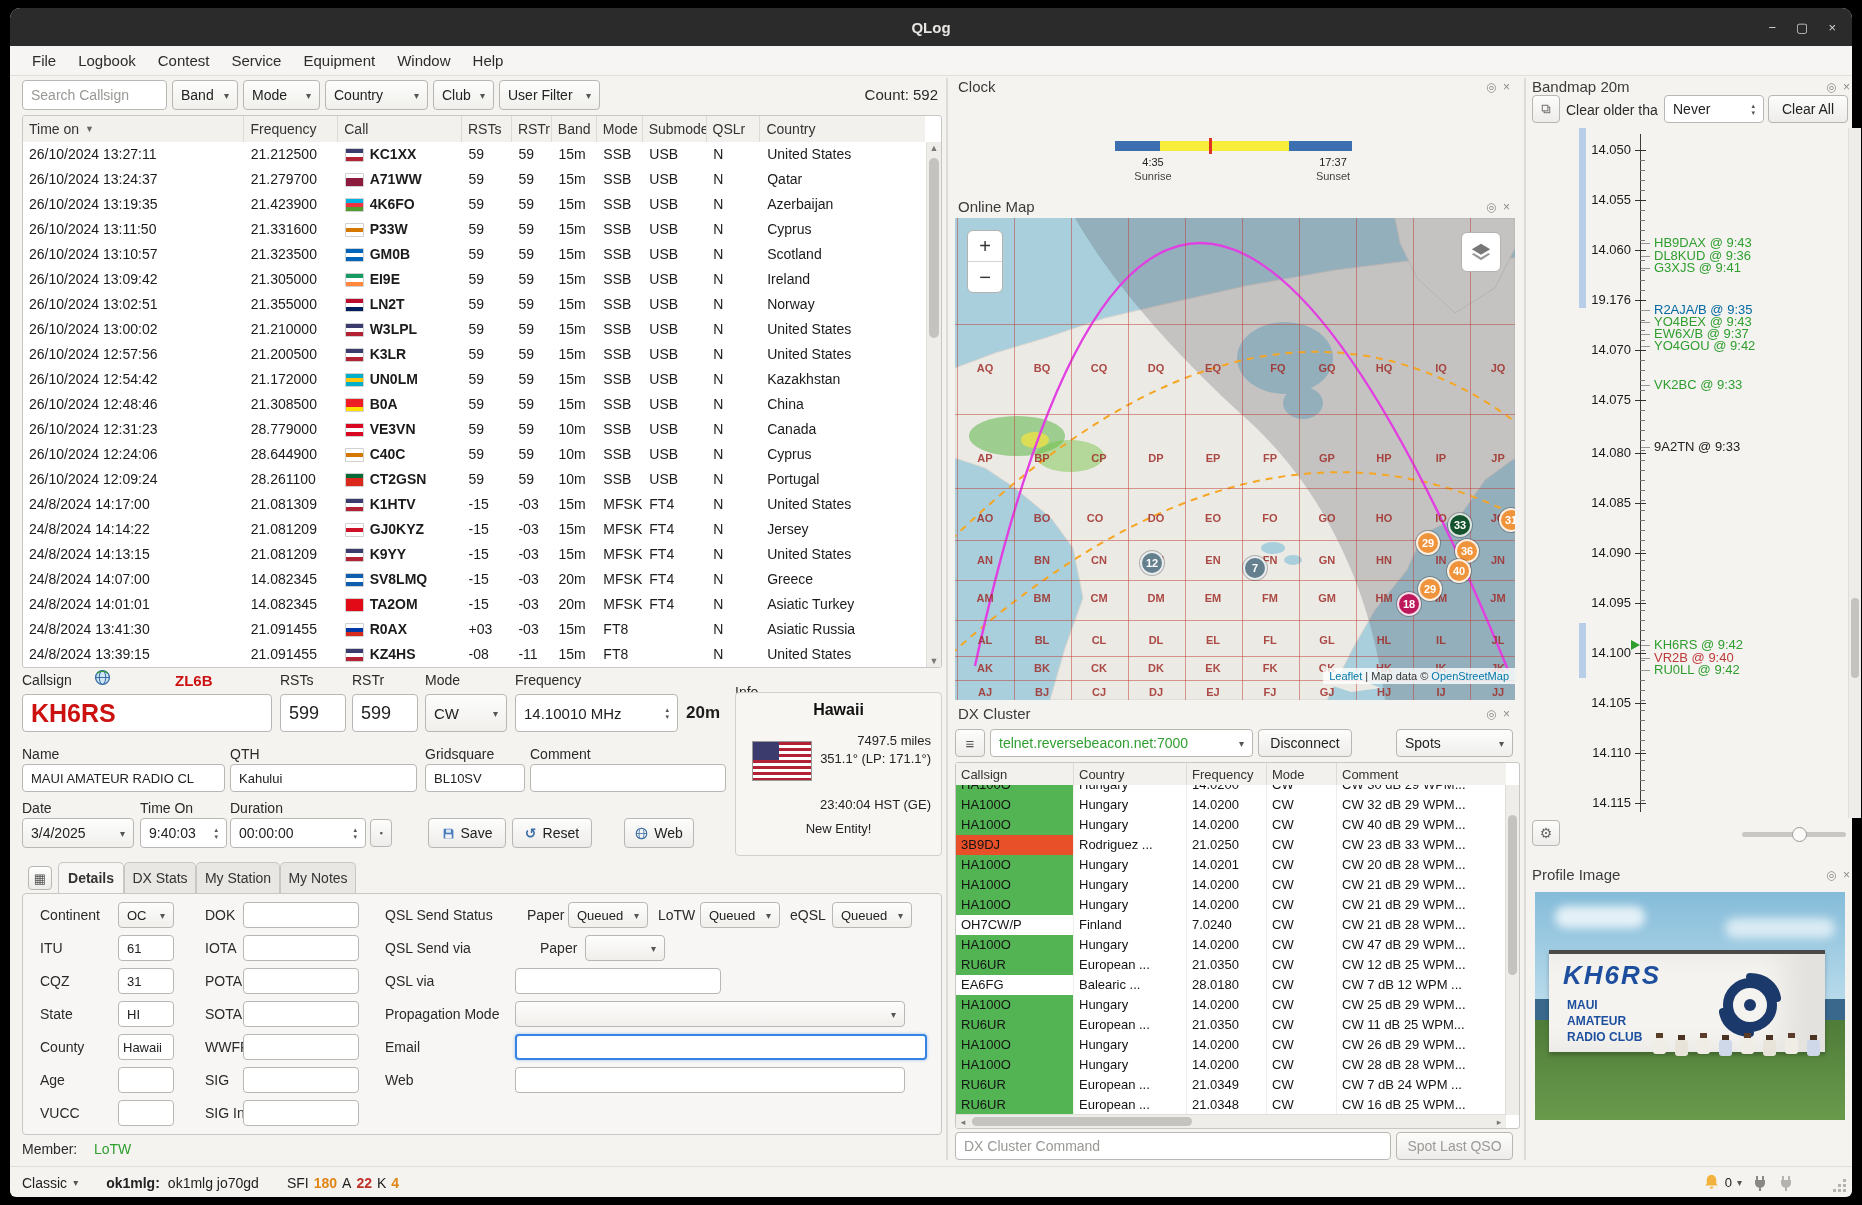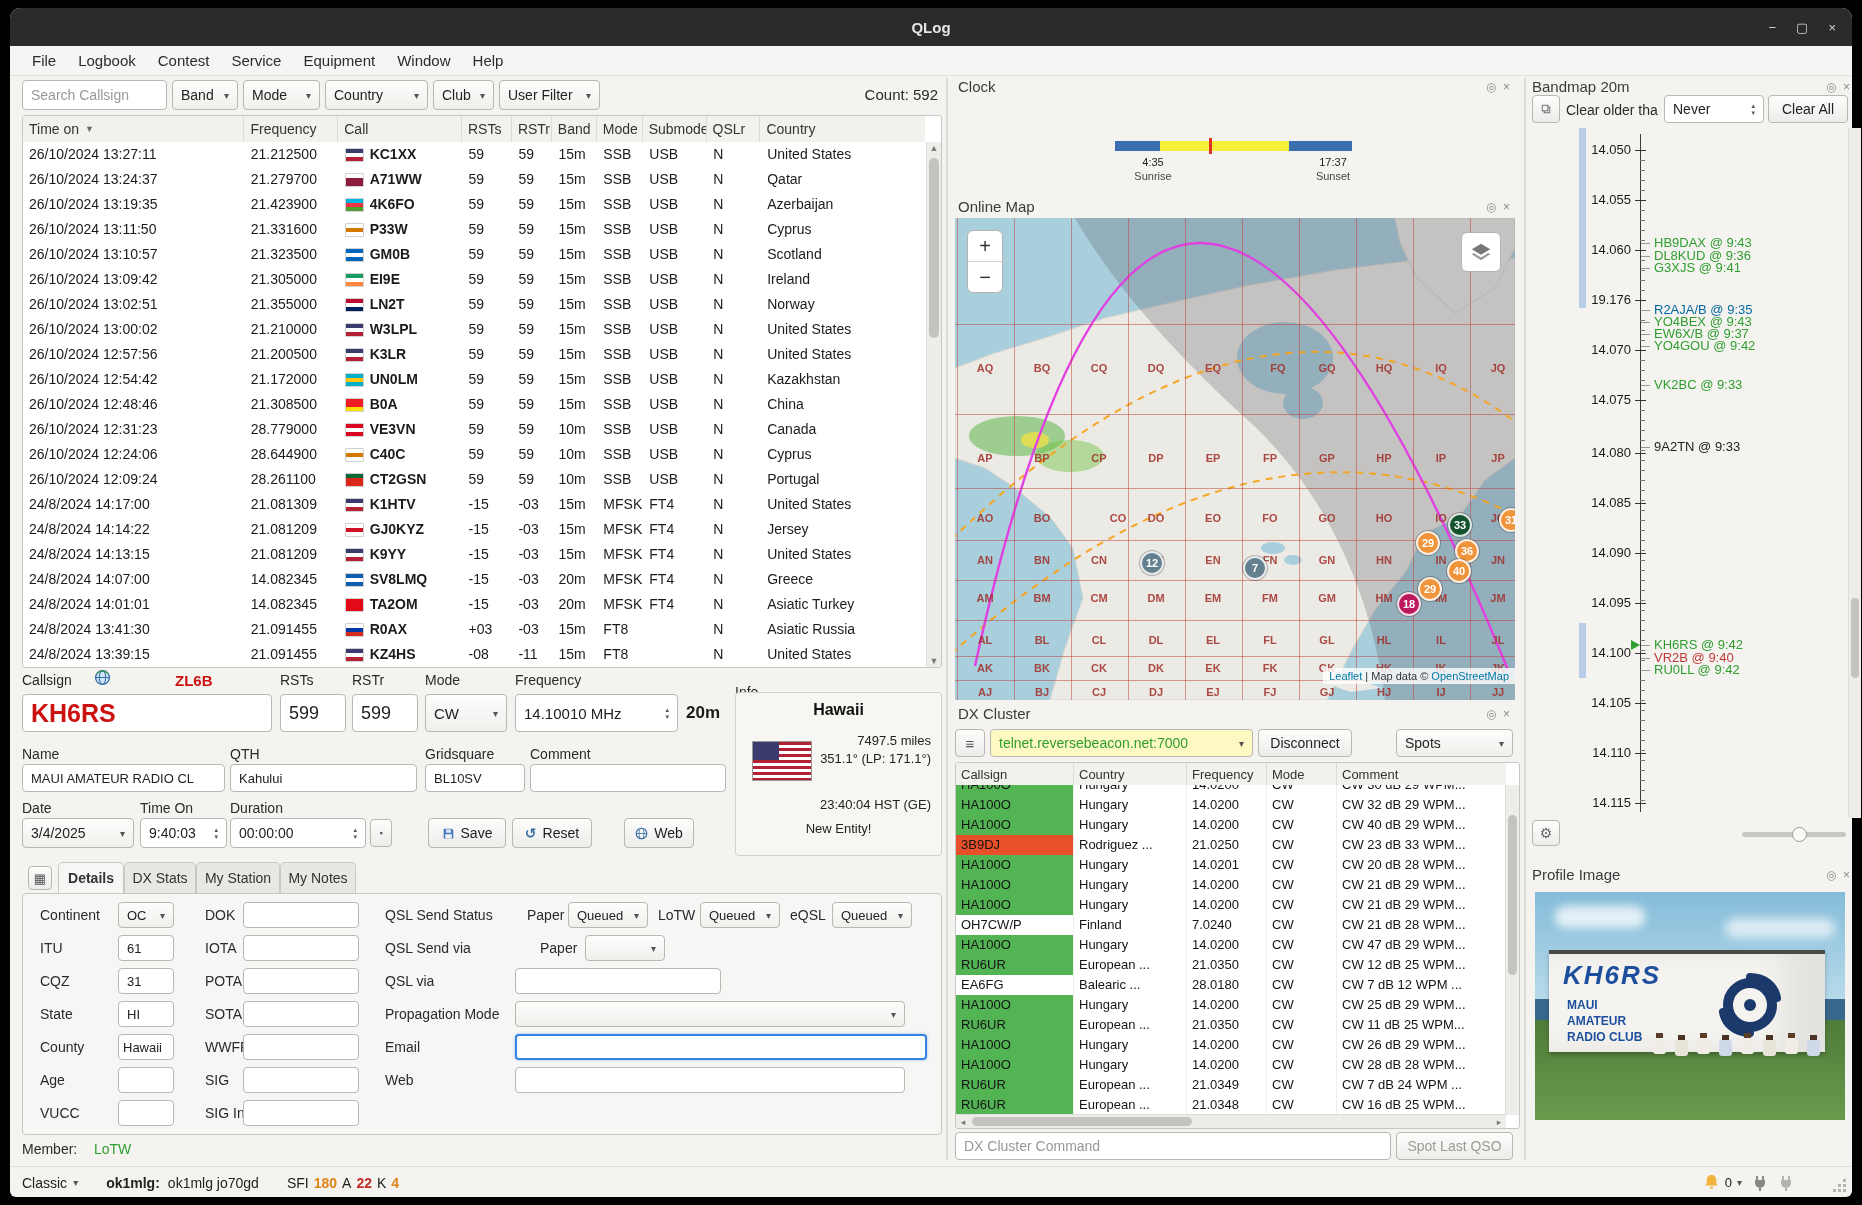--- a/index.html
+++ b/index.html
@@ -784,21 +784,21 @@
         <span class="glab" style="left: 144px; top: 240px;">CP</span>
         <span class="glab" style="left: 201px; top: 240px;">DP</span>
         <span class="glab" style="left: 258px; top: 240px;">EP</span>
         <span class="glab" style="left: 315px; top: 240px;">FP</span>
         <span class="glab" style="left: 372px; top: 240px;">GP</span>
         <span class="glab" style="left: 429px; top: 240px;">HP</span>
         <span class="glab" style="left: 486px; top: 240px;">IP</span>
         <span class="glab" style="left: 543px; top: 240px;">JP</span>
         <span class="glab" style="left: 30px; top: 300px;">AO</span>
         <span class="glab" style="left: 87px; top: 300px;">BO</span>
-        <span class="glab" style="left: 149px; top: 300px; padding-left: 28px;">CO</span>
+        <span class="glab" style="left: 140px; top: 300px;">CO</span>
         <span class="glab" style="left: 201px; top: 300px;">DO</span>
         <span class="glab" style="left: 258px; top: 300px;">EO</span>
         <span class="glab" style="left: 315px; top: 300px;">FO</span>
         <span class="glab" style="left: 372px; top: 300px;">GO</span>
         <span class="glab" style="left: 429px; top: 300px;">HO</span>
         <span class="glab" style="left: 486px; top: 300px;">IO</span>
         <span class="glab" style="left: 543px; top: 300px;">JO</span>
         <span class="glab" style="left: 30px; top: 342px;">AN</span>
         <span class="glab" style="left: 87px; top: 342px;">BN</span>
         <span class="glab" style="left: 144px; top: 342px;">CN</span>
@@ -901,21 +901,21 @@
     <div class="attrib"><span class="lk">Leaflet</span><span> | Map data © </span><span class="lk">OpenStreetMap</span></div>
   </div>
 
   <div class="abs phead" style="left:958px;top:705px;">DX Cluster</div>
   <div class="abs picon" style="left:1486px;top:708px;">◎</div>
   <div class="abs picon" style="left:1503px;top:708px;">×</div>
 
   <div class="abs btn" style="left:955px;top:729px;width:30px;height:28px;font-size:15px;color:#555;">
       <span>≡</span>
     </div>
-  <div class="abs combo" style="left:990px;top:729px;width:263px;height:28px;background:#fef9c3;">
+  <div class="abs combo" style="left:990px;top:729px;width:263px;height:28px;background:#ffffff;">
       <span style="color:#2f9e2f;">telnet.reversebeacon.net:7000</span>
       <span class="caret">▾</span>
     </div>
   <div class="abs btn" style="left:1258px;top:729px;width:94px;height:28px;">Disconnect</div>
   <div class="abs combo" style="left:1396px;top:729px;width:117px;height:28px;">
       <span>Spots</span>
       <span class="caret">▾</span>
     </div>
 
   <div class="abs" style="left:955px;top:762px;width:563px;height:365px;background:#fff;border:1px solid #c9c7c3;border-radius:3px;overflow:hidden;">

